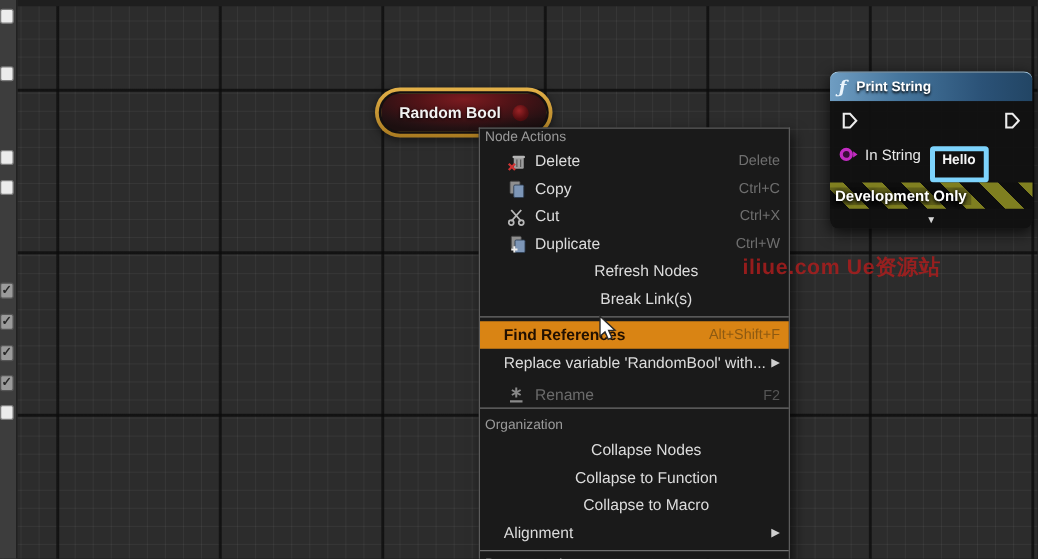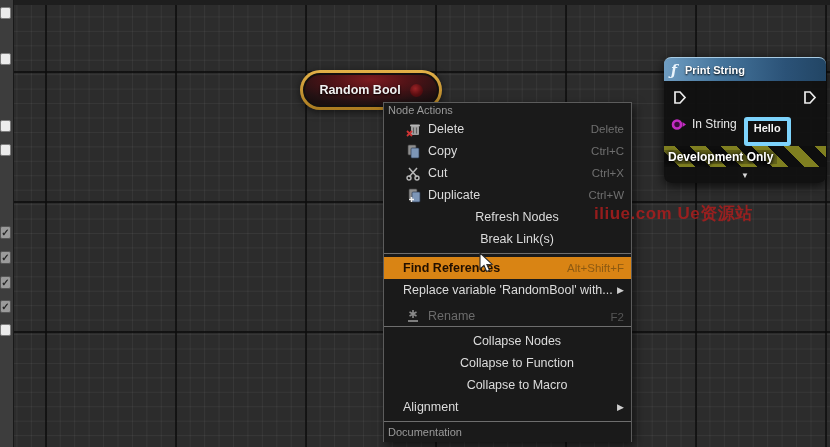--- a/index.html
+++ b/index.html
@@ -215,20 +215,21 @@
         <svg width="15" height="15" viewBox="0 0 15 15">
             <path d="M7 2 v8 M3.5 4 l7 4 M10.5 4 l-7 4" stroke="#8a8a8a" stroke-width="1.6"></path>
             <path d="M2 13 h10" stroke="#8a8a8a" stroke-width="1.8"></path>
           </svg>
       </span>
       <span class="mi-label">Rename</span>
       <span class="mi-shortcut">F2</span>
     </div>
 
     <div class="menu-sep"></div>
+    <div class="menu-header mid">Organization</div>
 
     <div class="menu-item no-icon">
       <span class="mi-label">Collapse Nodes</span>
     </div>
     <div class="menu-item no-icon">
       <span class="mi-label">Collapse to Function</span>
     </div>
     <div class="menu-item no-icon">
       <span class="mi-label">Collapse to Macro</span>
     </div>

